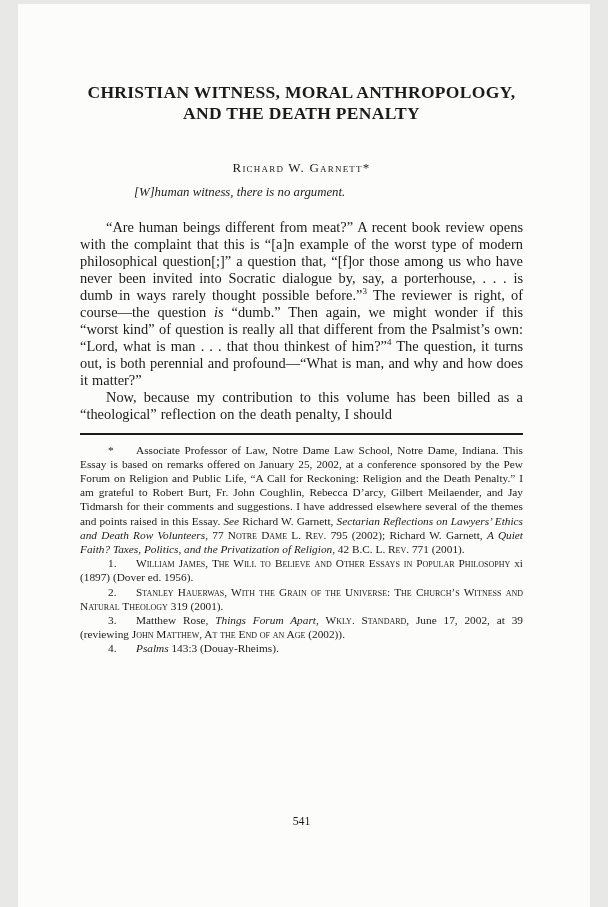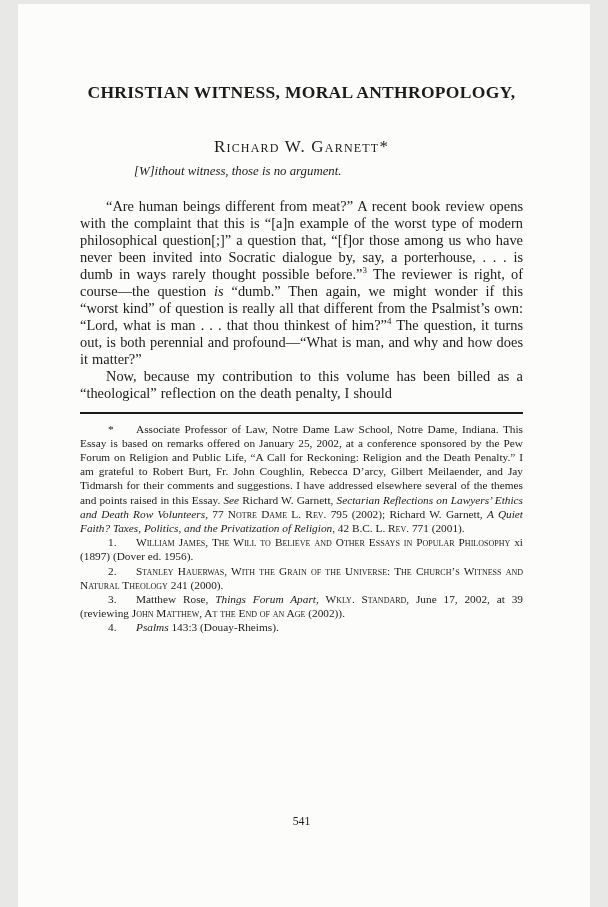--- a/index.html
+++ b/index.html
@@ -24,21 +24,21 @@
     text-align: center;
     font-size: 17.5px;
     font-weight: bold;
     line-height: 21px;
     letter-spacing: 0.3px;
   }
   .title-line { display: block; }
   .author {
     margin-top: 36px;
     text-align: center;
-    font-size: 17px;
+    font-size: 13px;
     font-variant: small-caps;
     letter-spacing: 1.2px;
     line-height: 15px;
   }
   .epigraph { margin: 16px 15px 0 30px; }
   .epigraph.second { margin-top: 9px; }
   .epigraph-text {
     margin: 0;
     padding-right: 30px;
     font-style: italic;
@@ -91,47 +91,48 @@
   }
 </style>
 </head>
 <body>
 
 <div class="page">
   <div class="content">
 
     <h1 class="title">
       <span class="title-line">CHRISTIAN WITNESS, MORAL ANTHROPOLOGY,</span>
+      <span class="title-line">AND THE DEATH PENALTY</span>
     </h1>
 
     <div class="author">
       <span>Richard W. Garnett</span><span>*</span>
     </div>
 
 
     <div class="epigraph second">
-      <p class="epigraph-text">[W]ithout witness, those is no argument.</p>
+      <p class="epigraph-text">[W]human witness, there is no argument.</p>
     </div>
 
     <div class="body-text">
       <p class="para"><span class="seg-n">“Are human beings different from meat?” A recent book review opens with the complaint that this is “[a]n example of the worst type of modern philosophical question[;]” a question that, “[f]or those among us who have never been invited into Socratic dialogue by, say, a porterhouse, . . . is dumb in ways rarely thought possible before.”</span><sup class="seg-sup">3</sup><span class="seg-n"> The reviewer is right, of course—the question </span><span class="seg-i">is</span><span class="seg-n"> “dumb.” Then again, we might wonder if this “worst kind” of question is really all that different from the Psalmist’s own: “Lord, what is man . . . that thou thinkest of him?”</span><sup class="seg-sup">4</sup><span class="seg-n"> The question, it turns out, is both perennial and profound—“What is man, and why and how does it matter?”</span></p>
       <p class="para"><span class="seg-n">Now, because my contribution to this volume has been billed as a “theological” reflection on the death penalty, I should</span></p>
     </div>
 
     <hr class="fn-rule">
 
     <div class="footnotes">
       <p class="footnote">
         <span class="fn-marker">*</span><span><span class="seg-n">Associate Professor of Law, Notre Dame Law School, Notre Dame, Indiana. This Essay is based on remarks offered on January 25, 2002, at a conference sponsored by the Pew Forum on Religion and Public Life, “A Call for Reckoning: Religion and the Death Penalty.” I am grateful to Robert Burt, Fr. John Coughlin, Rebecca D’arcy, Gilbert Meilaender, and Jay Tidmarsh for their comments and suggestions. I have addressed elsewhere several of the themes and points raised in this Essay. </span><span class="seg-i">See</span><span class="seg-n"> Richard W. Garnett, </span><span class="seg-i">Sectarian Reflections on Lawyers’ Ethics and Death Row Volunteers</span><span class="seg-n">, 77 </span><span class="seg-sc">Notre Dame L. Rev.</span><span class="seg-n"> 795 (2002); Richard W. Garnett, </span><span class="seg-i">A Quiet Faith? Taxes, Politics, and the Privatization of Religion</span><span class="seg-n">, 42 </span><span class="seg-sc">B.C. L. Rev.</span><span class="seg-n"> 771 (2001).</span></span>
       </p>
       <p class="footnote">
         <span class="fn-marker">1.</span><span><span class="seg-sc">William James, The Will to Believe and Other Essays in Popular Philosophy</span><span class="seg-n"> xi (1897) (Dover ed. 1956).</span></span>
       </p>
       <p class="footnote">
-        <span class="fn-marker">2.</span><span><span class="seg-sc">Stanley Hauerwas, With the Grain of the Universe: The Church’s Witness and Natural Theology</span><span class="seg-n"> 241 (2000).</span></span>
+        <span class="fn-marker">2.</span><span><span class="seg-sc">Stanley Hauerwas, With the Grain of the Universe: The Church’s Witness and Natural Theology</span><span class="seg-n"> 319 (2001).</span></span>
       </p>
       <p class="footnote">
         <span class="fn-marker">3.</span><span><span class="seg-n">Matthew Rose, </span><span class="seg-i">Things Forum Apart</span><span class="seg-n">, </span><span class="seg-sc">Wkly. Standard</span><span class="seg-n">, June 17, 2002, at 39 (reviewing </span><span class="seg-sc">John Matthew, At the End of an Age</span><span class="seg-n"> (2002)).</span></span>
       </p>
       <p class="footnote">
         <span class="fn-marker">4.</span><span><span class="seg-i">Psalms</span><span class="seg-n"> 143:3 (Douay-Rheims).</span></span>
       </p>
     </div>
   </div>
 

